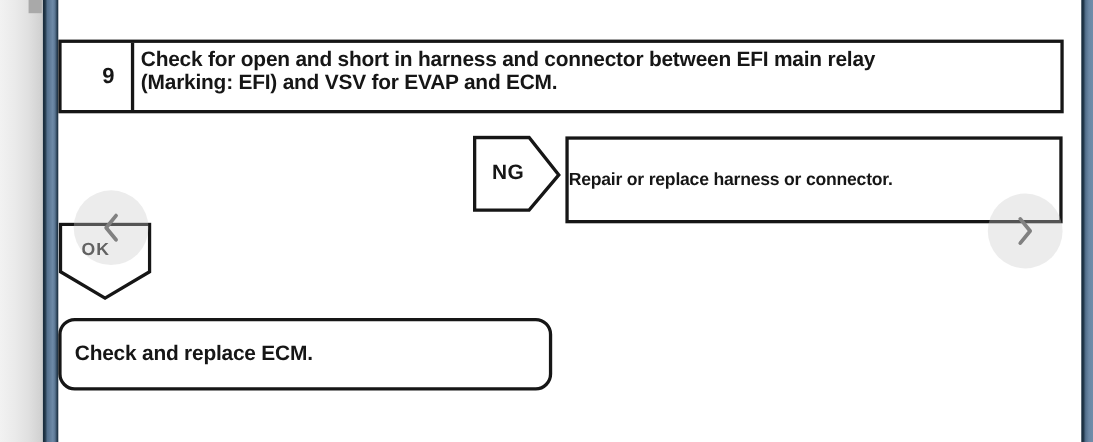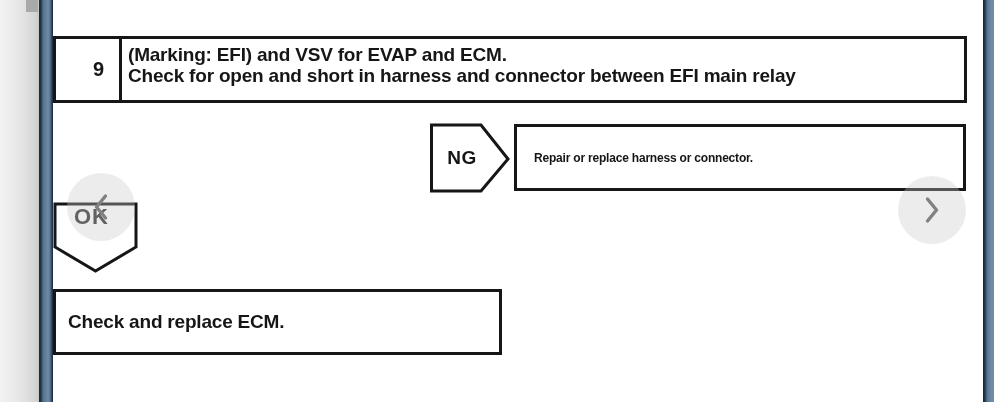--- a/index.html
+++ b/index.html
@@ -43,44 +43,44 @@
     display:flex; align-items:center; justify-content:center;
     padding-left:22px; font-size:20px;
   }
   .step-text {
     flex:1; padding:5px 8px 0 6px;
     font-size:19px; line-height:21px; letter-spacing:-0.2px;
     white-space:nowrap;
   }
 
   .ng-box {
-    left:514px; top:124px; width:452px; height:67px;
-    display:flex; align-items:center; padding-left:17px;
-    font-size:12px; letter-spacing:-0.2px;
+    left:514px; top:124px; width:452px; height:79px;
+    display:flex; align-items:center; padding-left:0;
+    font-size:16px; letter-spacing:-0.2px;
   }
   .ok-box {
     left:53px; top:289px; width:449px; height:66px;
     display:flex; align-items:center; padding-left:12px;
-    font-size:19px; letter-spacing:-0.2px;
+    font-size:19px; letter-spacing:-0.2px;border-radius:15px;
   }
 
   
   .pent { position:absolute; }
   .pent svg { display:block; }
   .pent polygon { fill:#ffffff; stroke: var(--line, #161616); stroke-width:3; }
   .ng-pent { left:430px; top:123px; width:80px; height:70px;text-align:right; }
   .ng-pent .pent-label {
     position:absolute; left:8px; top:0; width:48px; height:100%;
     display:flex; align-items:center; justify-content:center;
     font-size:19px; letter-spacing:0.5px;
   }
   .ok-pent { left:53px; top:202px; width:85px; height:71px; }
   .ok-pent .pent-label {
-    position:absolute; left:21px; top:2px;
-    font-size:22px; letter-spacing:1px; color:#2b2b2b;
+    position:absolute; left:21px; top:17px;
+    font-size:16px; letter-spacing:1px; color:#2b2b2b;
   }
 
   
   .nav-btn {
     position:absolute; width:68px; height:68px; border-radius:50%;
     background: var(--nav-circle, rgba(200,200,200,0.35));
     border:0; display:flex; align-items:center; justify-content:center;
     cursor:pointer; z-index:5;
   }
   .nav-btn.prev { left:67px; top:173px; }
@@ -99,22 +99,22 @@
   <div class="scroll-strip">
     <div class="scroll-thumb"></div>
   </div>
 
   <div class="edge-bar left"></div>
   <div class="edge-bar right"></div>
 
   <div class="fc-box step-box">
     <div class="step-num">9</div>
     <div class="step-text">
+      <div>Check for open and short in harness and connector between EFI main relay</div>
       <div>(Marking: EFI) and VSV for EVAP and ECM.</div>
-      <div>Check for open and short in harness and connector between EFI main relay</div>
     </div>
   </div>
 
   <div class="pent ng-pent">
     <svg width="80" height="70" viewBox="0 0 80 70">
       <polygon points="1.5,2 51,2 78,36 51,68 1.5,68"></polygon>
     </svg>
     <span class="pent-label">NG</span>
   </div>
 

